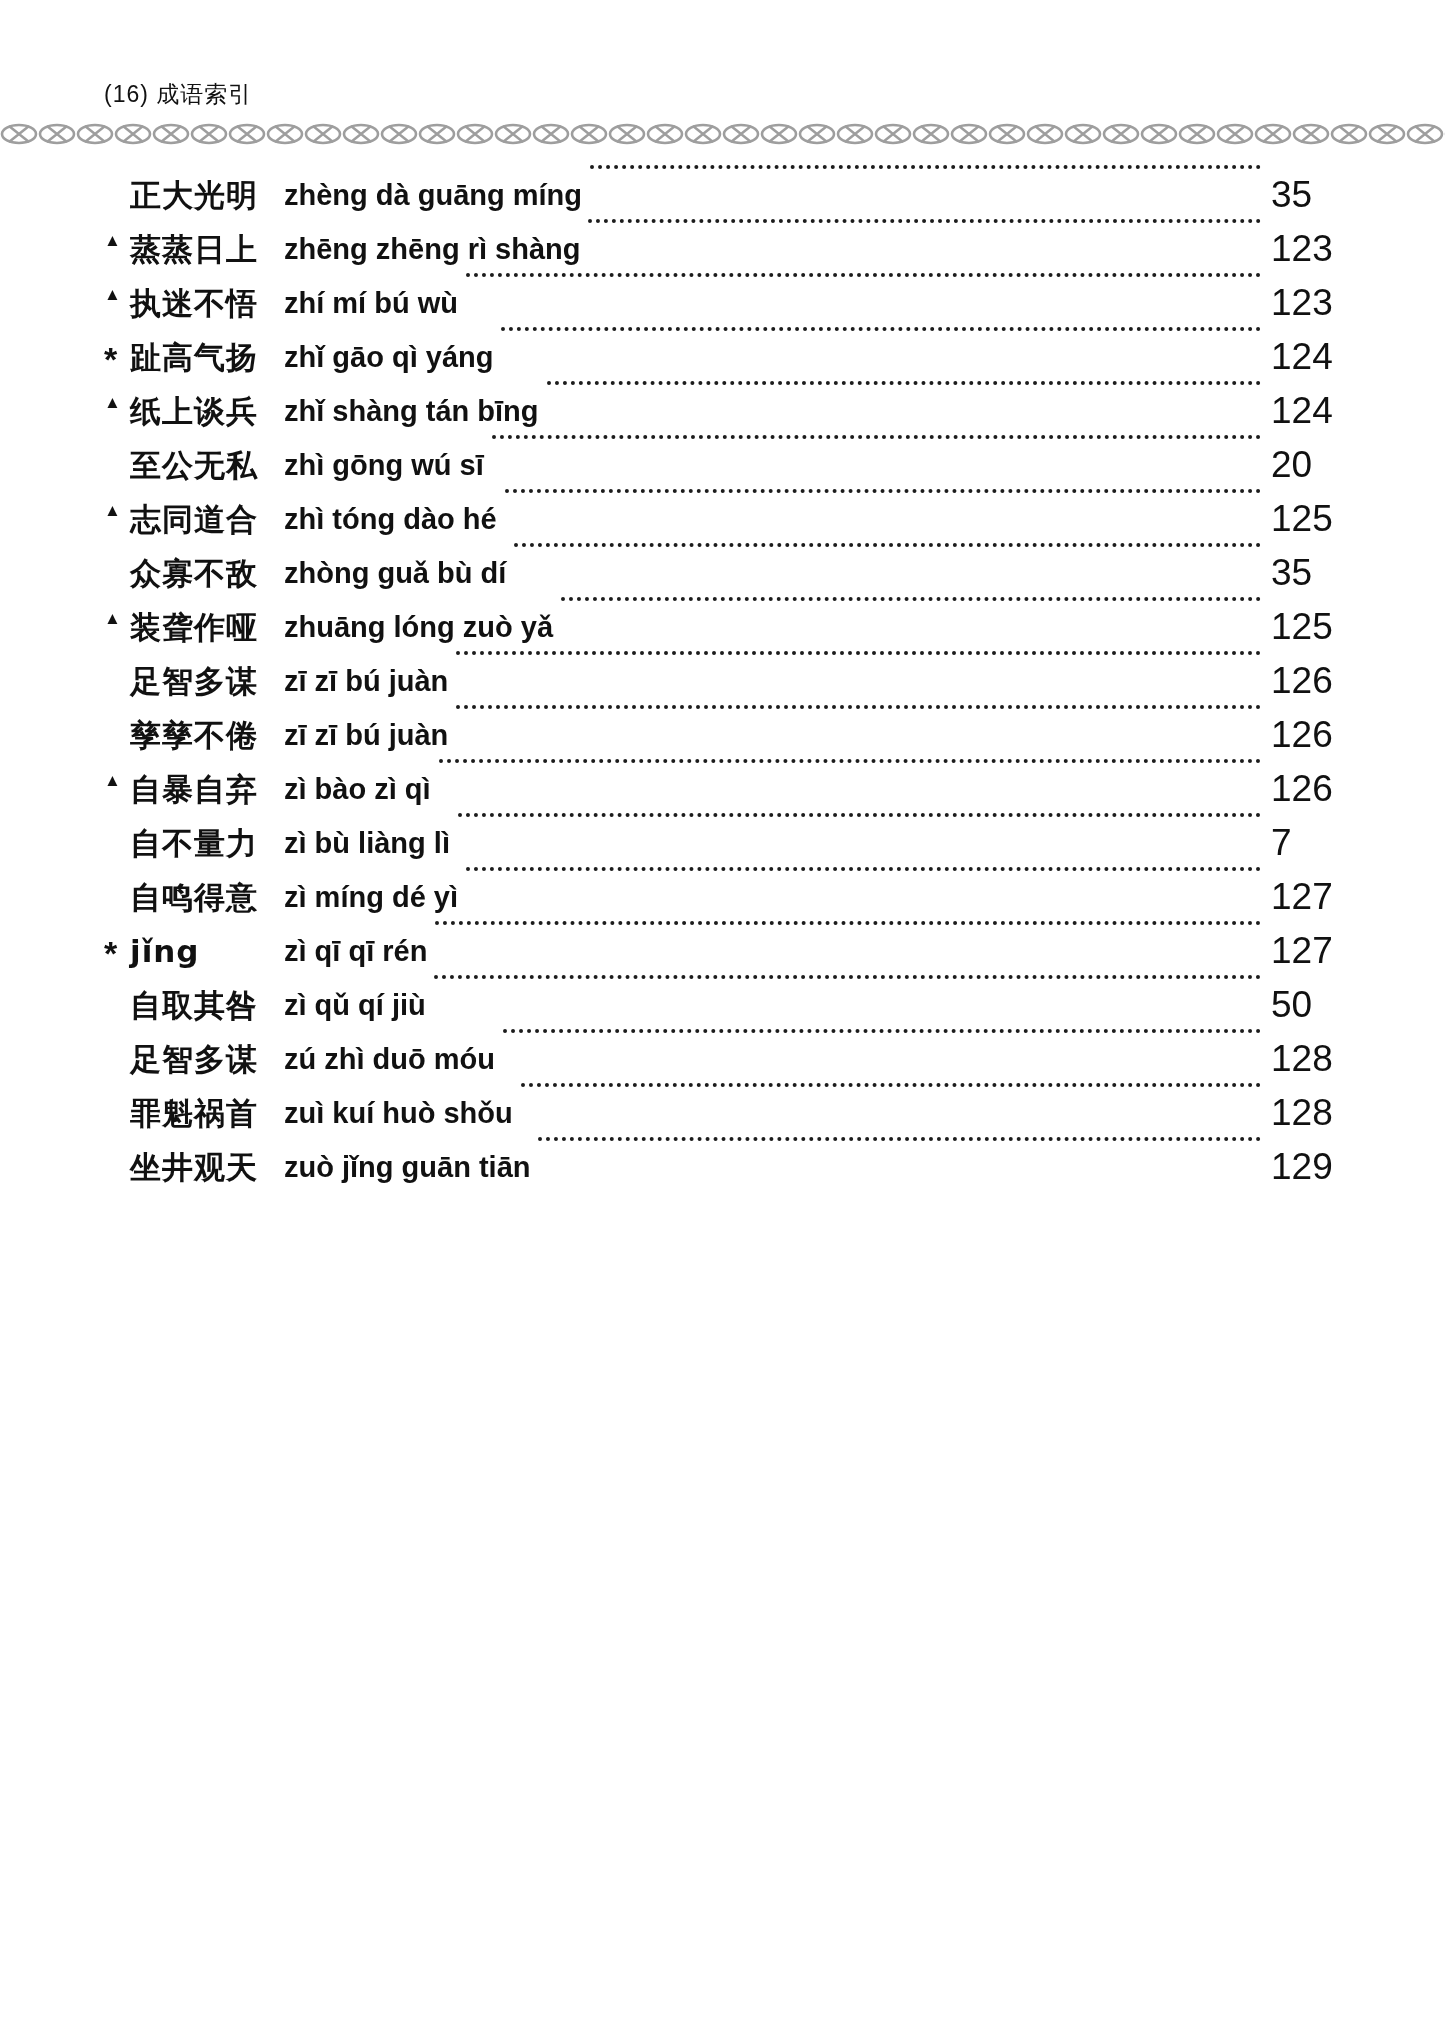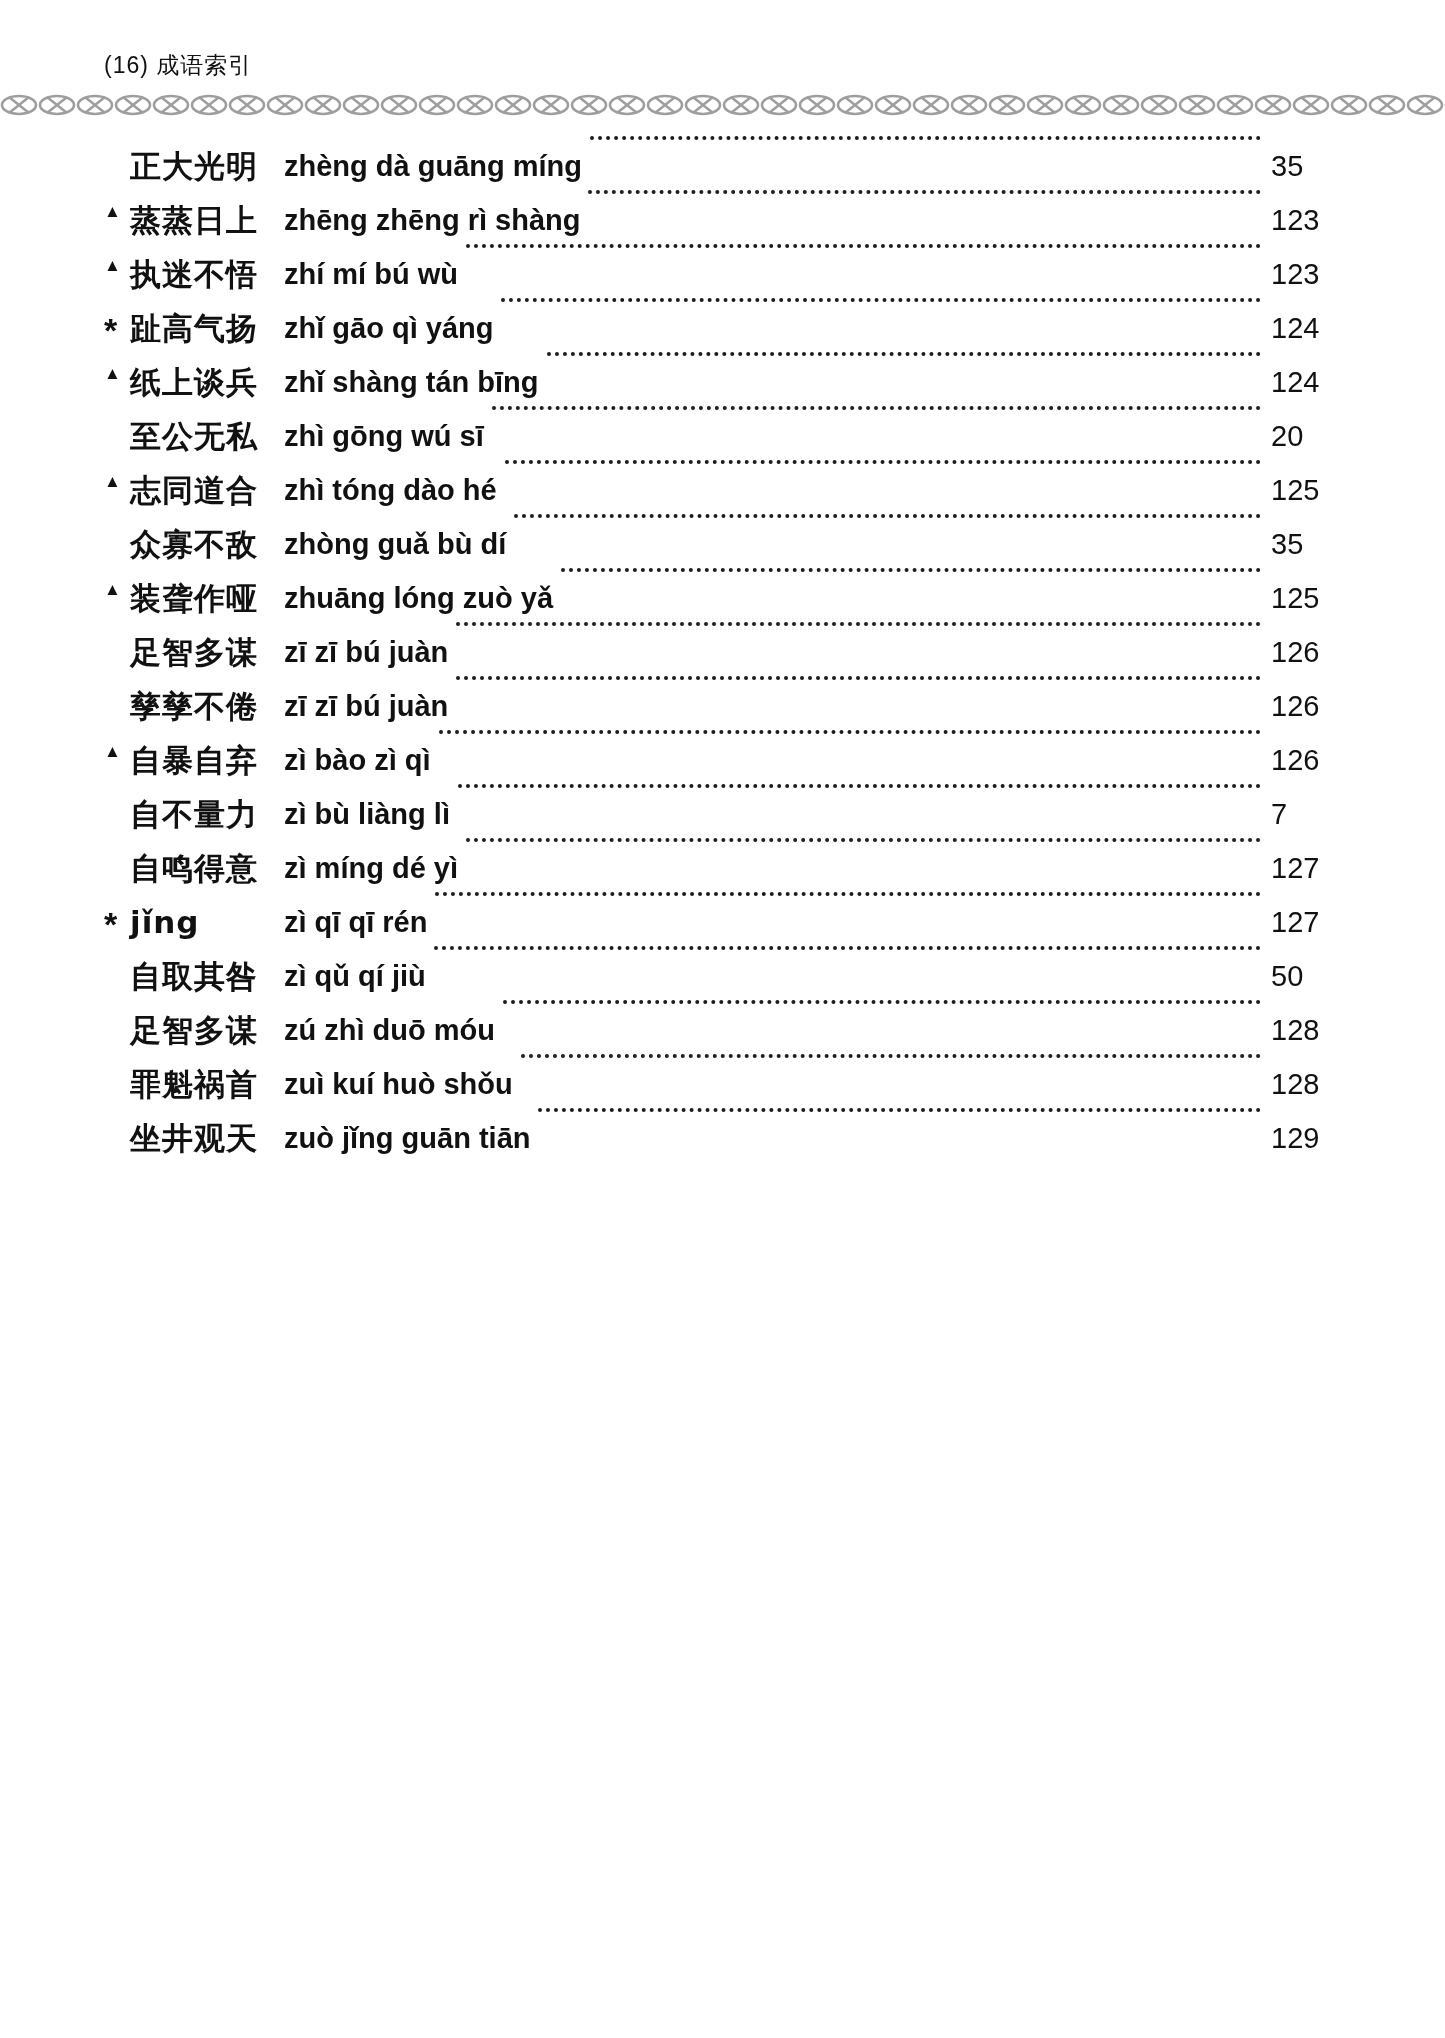--- a/index.html
+++ b/index.html
@@ -6,21 +6,21 @@
   html, body { background: #ffffff; }
   body {
     width: 1445px;
     height: 2038px;
     position: relative;
     font-family: "Liberation Sans", "DejaVu Sans", sans-serif;
     color: #111111;
     overflow: hidden;
   }
   .page-header {
-    padding: 50px 0 0 104px;
+    padding: 79px 0 0 104px;
     font-size: 23px;
     letter-spacing: 1px;
     color: #111111;
   }
   .chain-border {
     margin-top: 12px;
     width: 100%;
     height: 24px;
     display: block;
   }
@@ -68,21 +68,21 @@
   .leader {
     flex: 1 1 auto;
     border-bottom: 4px dotted #1c1c1c;
     margin: 0 10px 0 8px;
     transform: translateY(-3px);
     min-width: 20px;
   }
   .pagenum {
     width: 70px;
     flex: 0 0 70px;
-    font-size: 29px;
+    font-size: 37px;
     line-height: 54px;
     text-align: left;
     white-space: nowrap;
   }
 </style>
 </head>
 <body>
 
 <div class="page-header">
   <span>(16) 成语索引</span>

